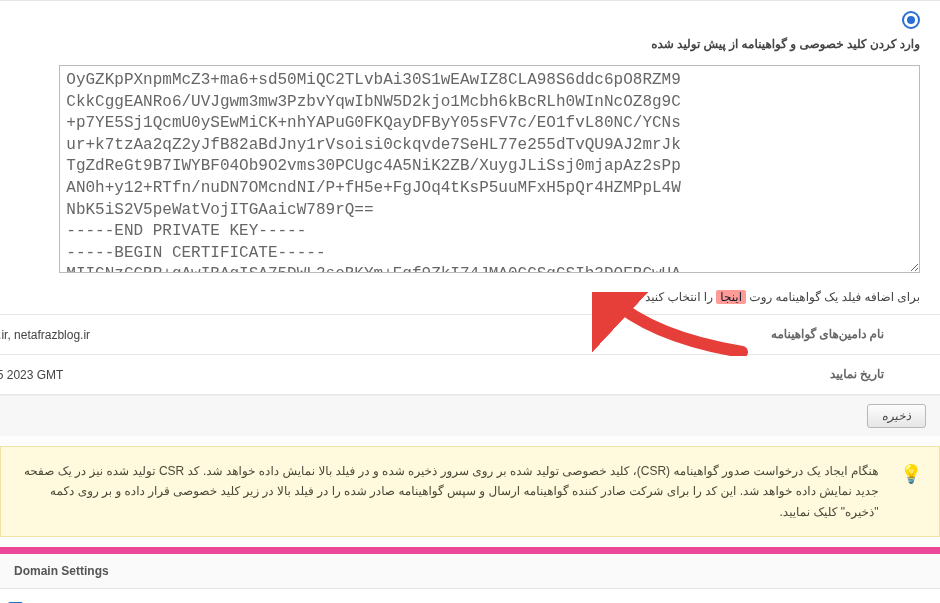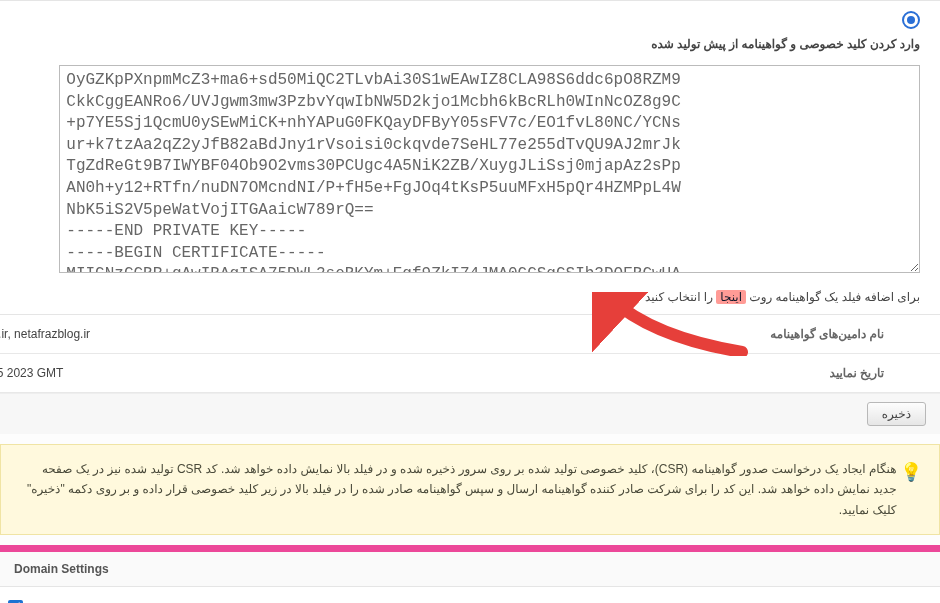--- a/index.html
+++ b/index.html
@@ -83,20 +83,21 @@
     display: flex;
     flex-direction: row;
     align-items: center;
     border-bottom: 1px solid #e8e8e8;
   }
   .kv-row .label {
     flex: 0 0 50%;
     padding: 12px 56px 12px 10px;
     color: #666;
     font-weight: bold;
+    font-family: Liberation Serif, serif;
   }
   .kv-row .value {
     flex: 0 0 50%;
     padding: 12px 10px;
     color: #444;
     direction: ltr;
     text-align: left;
   }
   .save-row {
     padding: 8px 14px;
@@ -111,29 +112,30 @@
   }
   .btn {
     background: linear-gradient(#fdfdfd, #e6e6e6);
     border: 1px solid #b8b8b8;
     border-radius: 3px;
     padding: 4px 14px;
     font-family: inherit;
     font-size: 12px;
     color: #444;
     cursor: pointer;
+    font-style: italic;
   }
   .spacer {
     height: 10px;
   }
   .info-box {
     display: flex;
     flex-direction: row-reverse;
     align-items: flex-start;
-    gap: 4px;
+    gap: 22px;
     background: #fff9dd;
     border: 1px solid #f0e4a4;
     padding: 14px 16px;
     color: #4a4a3a;
     line-height: 1.7;
   }
   .bulb-icon {
     flex: none;
     color: #d99b0c;
     font-size: 18px;

